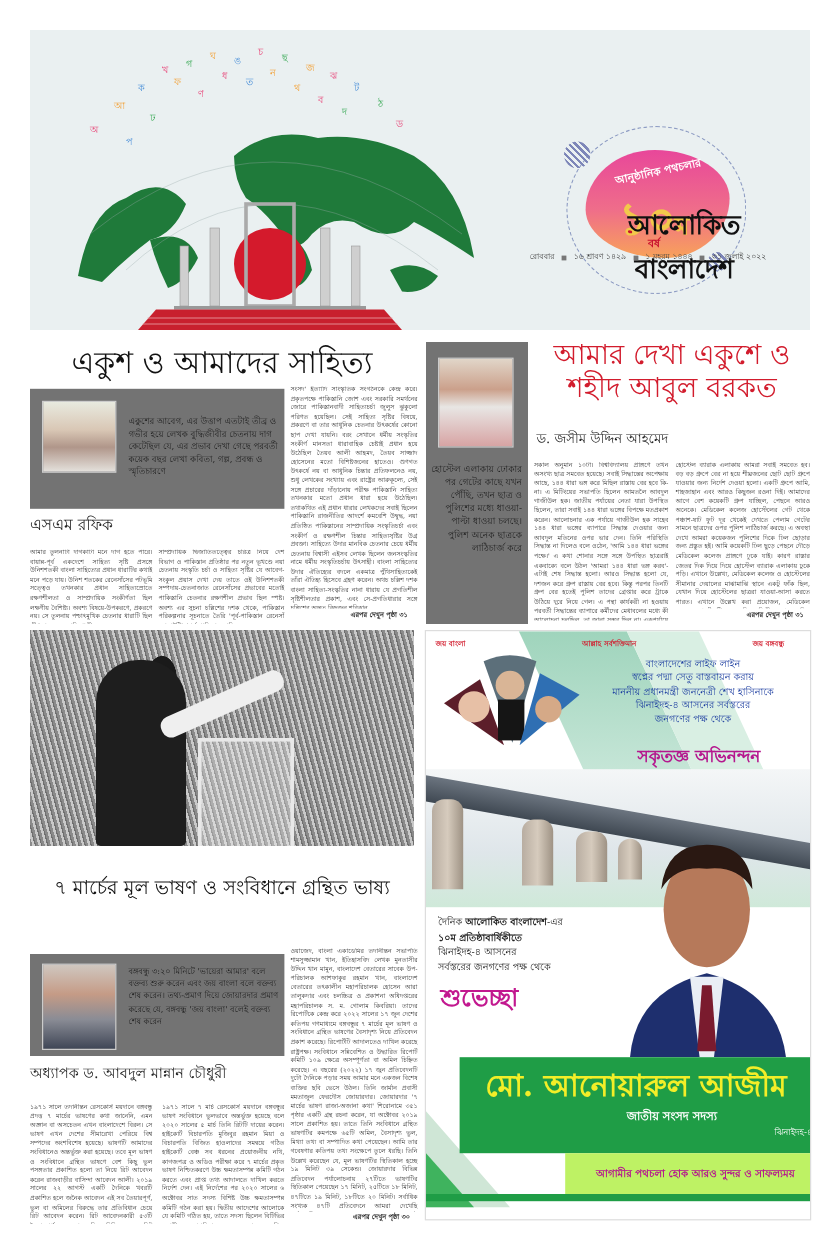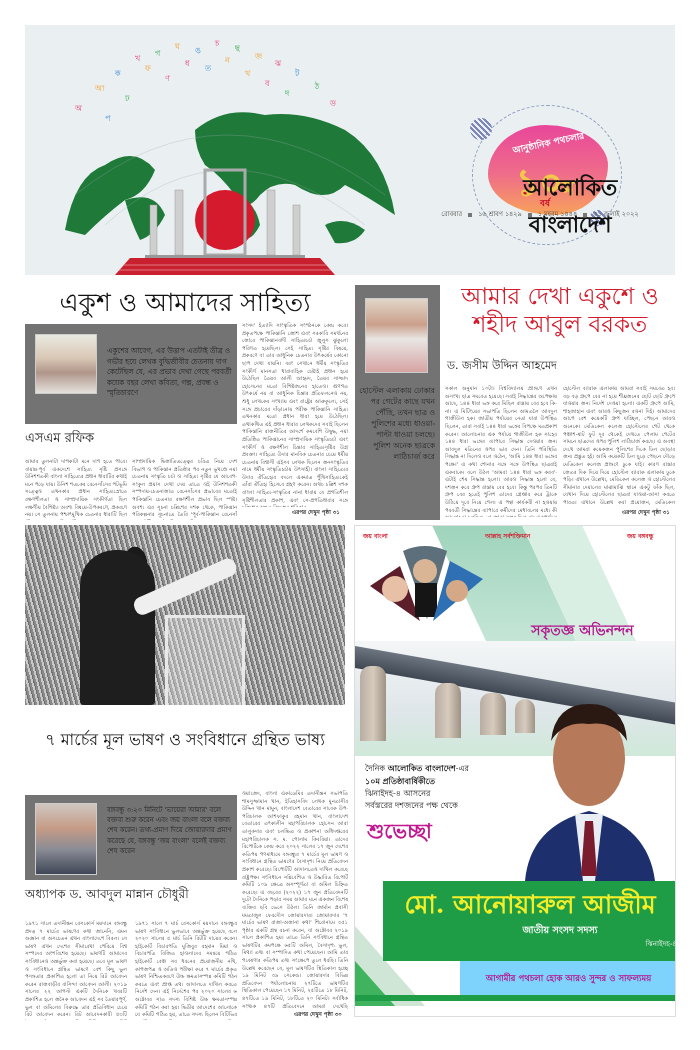--- a/index.html
+++ b/index.html
@@ -76,21 +76,21 @@
   .bridge-pier { position: absolute; width: 26px; background: linear-gradient(90deg,#b8ada1,#d6cbbd,#9e9284); border-radius: 10px 10px 0 0; }
   .ad-greet { position: absolute; left: 10px; top: 236px; width: 170px; font-family: "DejaVu Serif", serif; font-size: 8px; line-height: 12px; color: #222; }
   .ad-greet b { font-weight: bold; }
   .ad-greet-big { position: absolute; left: 12px; top: 290px; font-size: 20px; font-weight: bold; color: #c2188f; font-family: "DejaVu Serif", serif; }
   .ad-person { position: absolute; left: 150px; top: 160px; width: 168px; height: 195px; }
   .ad-green-tri { position: absolute; left: 0; top: 340px; width: 322px; height: 152px; }
   .ad-name-band { position: absolute; left: 28px; top: 355px; width: 294px; height: 80px; background: #1f9d46; }
   .ad-name { position: absolute; left: 0; top: 4px; width: 294px; text-align: center; color: #f3ee28; font-size: 25px; font-weight: bold; font-family: "DejaVu Serif", serif; }
   .ad-title { position: absolute; left: 60px; top: 42px; width: 234px; text-align: center; color: #fff; font-size: 9.5px; font-weight: bold; }
   .ad-const { position: absolute; left: 60px; top: 57px; width: 234px; text-align: right; color: #fff; font-size: 7px; }
-  .ad-slogan-band { position: absolute; left: 105px; top: 435px; width: 217px; height: 34px; background: #7dd3fc; }
+  .ad-slogan-band { position: absolute; left: 116px; top: 435px; width: 217px; height: 34px; background: #bef264; }
   .ad-slogan { position: absolute; left: 0; top: 11px; width: 217px; text-align: center; color: #b5178e; font-size: 8.5px; font-weight: bold; font-family: "DejaVu Serif", serif; }
   .ad-bottom-bar { position: absolute; left: 0; top: 469px; width: 322px; height: 6px; background: #1f9d46; }
 </style>
 </head>
 <body>
 
 <div class="banner">
   <svg class="letters" viewBox="0 0 300 110">
     <g font-size="8" font-family="DejaVu Sans, sans-serif">
       <text x="20" y="80" fill="#e8477a">অ</text>
@@ -214,20 +214,27 @@
   <svg class="ad-fan" viewBox="0 0 125 80">
     <path d="M5 45 L35 25 L55 80 Z" fill="#5c1e2a"></path>
     <circle cx="30" cy="48" r="13" fill="#e7c0a6"></circle>
     <path d="M38 10 Q60 0 82 10 L62 78 Z" fill="#5c6f7a"></path>
     <circle cx="60" cy="30" r="12" fill="#d9b596"></circle>
     <rect x="50" y="42" width="22" height="34" fill="#151515"></rect>
     <path d="M85 20 L118 38 L68 80 Z" fill="#2f6fb3"></path>
     <circle cx="92" cy="50" r="11" fill="#d5a987"></circle>
   </svg>
 
+  <div class="ad-msg">
+    <div>বাংলাদেশের লাইফ লাইন</div>
+    <div>স্বপ্নের পদ্মা সেতু বাস্তবায়ন করায়</div>
+    <div>মাননীয় প্রধানমন্ত্রী জননেত্রী শেখ হাসিনাকে</div>
+    <div>ঝিনাইদহ-৪ আসনের সর্বস্তরের</div>
+    <div>জনগণের পক্ষ থেকে</div>
+  </div>
   <div class="ad-thanks">সকৃতজ্ঞ অভিনন্দন</div>
 
   <div class="ad-bridge">
     <div class="bridge-deck"></div>
     <div class="bridge-pier" style="left:5px;top:25px;height:75px;"></div>
     <div class="bridge-pier" style="left:80px;top:42px;height:55px;"></div>
     <div class="bridge-pier" style="left:125px;top:52px;height:42px;"></div>
     <div class="bridge-pier" style="left:160px;top:58px;height:34px;width:20px;"></div>
   </div>
 
@@ -243,21 +250,21 @@
       <polygon points="80,135 88,135 92,190 76,190" fill="#7a1b2e"></polygon>
       <ellipse cx="84" cy="72" rx="36" ry="48" fill="#b6795a"></ellipse>
       <path d="M46 55 Q50 18 84 18 Q120 18 122 55 Q110 35 84 38 Q58 35 46 55 Z" fill="#2a1812"></path>
     </svg>
   </div>
 
   <div class="ad-greet">
     <div><span>দৈনিক</span> <b>আলোকিত বাংলাদেশ</b><span>-এর</span></div>
     <div><b>১০ম প্রতিষ্ঠাবার্ষিকীতে</b></div>
     <div>ঝিনাইদহ-৪ আসনের</div>
-    <div>সর্বস্তরের দশজনের পক্ষ থেকে</div>
+    <div>সর্বস্তরের জনগণের পক্ষ থেকে</div>
   </div>
   <div class="ad-greet-big">শুভেচ্ছা</div>
 
   <div class="ad-name-band">
     <div class="ad-name">মো. আনোয়ারুল আজীম</div>
     <div class="ad-title">জাতীয় সংসদ সদস্য</div>
     <div class="ad-const">ঝিনাইদহ-৪</div>
   </div>
   <div class="ad-slogan-band">
     <div class="ad-slogan">আগামীর পথচলা হোক আরও সুন্দর ও সাফল্যময়</div>

